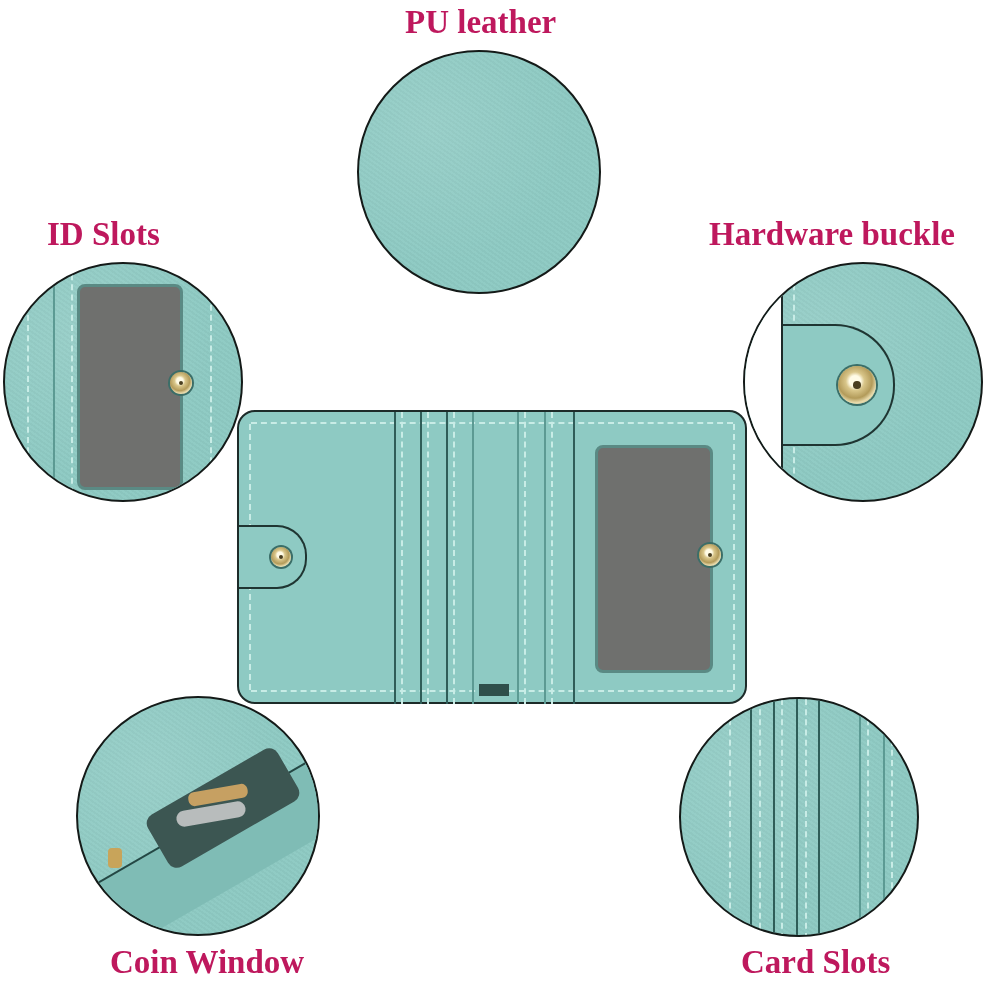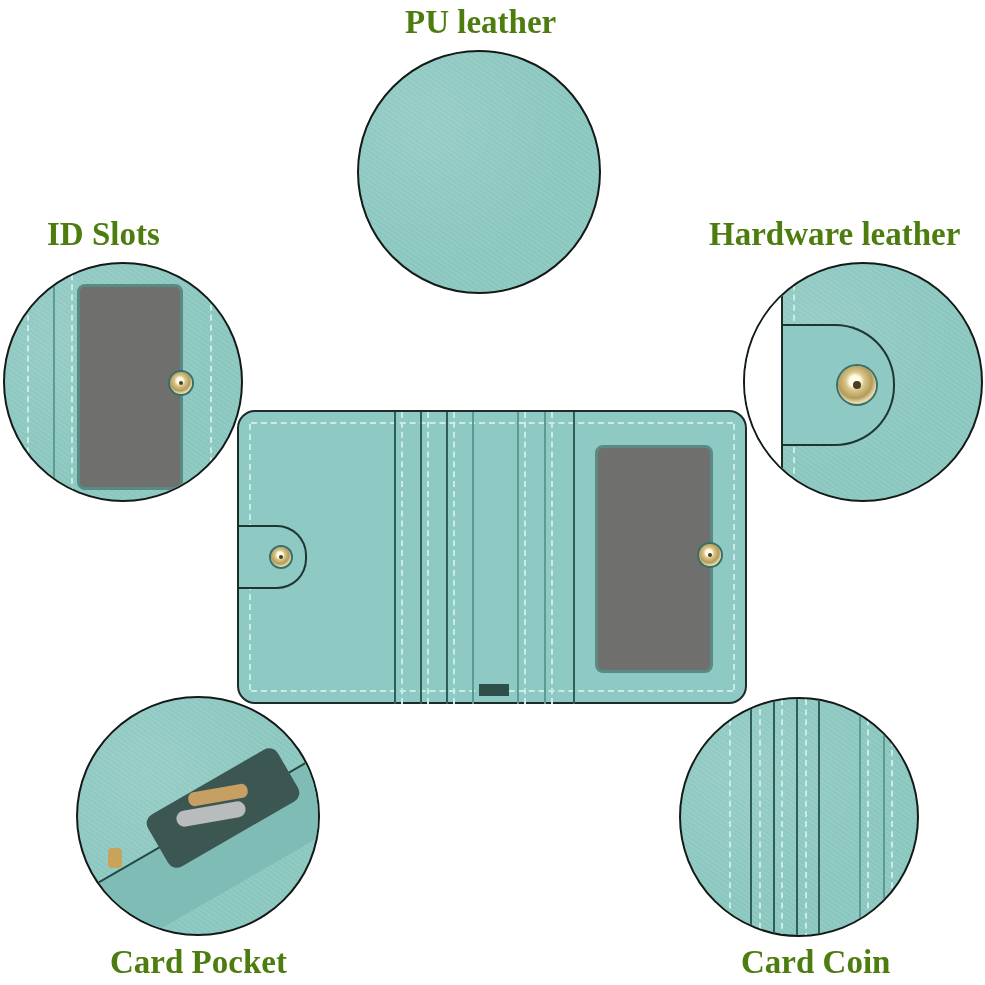--- a/index.html
+++ b/index.html
@@ -1,18 +1,18 @@
 <!DOCTYPE html>
 <html><head>
 <meta charset="utf-8">
 <style>
   html, body { margin:0; padding:0; background:#ffffff; }
   body { width:985px; height:985px; position:relative; overflow:hidden;
          font-family:"Liberation Serif","DejaVu Serif",serif; }
-  .label { position:absolute; font-weight:bold; color:#4d7c0f; font-size:33px;
+  .label { position:absolute; font-weight:bold; color:#be185d; font-size:33px;
            line-height:1; white-space:nowrap; }
   .circle { position:absolute; border-radius:50%; border:2px solid #141a18;
             overflow:hidden; box-sizing:border-box; background:#8ecac3; }
   .leather { background:
       radial-gradient(circle at 30% 30%, rgba(255,255,255,0.10), rgba(0,0,0,0) 60%),
       repeating-linear-gradient(35deg, rgba(0,0,0,0.025) 0 2px, rgba(255,255,255,0.02) 2px 4px),
       #8ecac3; }
   .stitch-v { position:absolute; width:0; border-left:2px dashed #c8ece6; }
   .stitch-h { position:absolute; height:0; border-top:2px dashed #c8ece6; }
   .slot-line { position:absolute; width:2px; background:#2f5d58; }
@@ -25,23 +25,23 @@
   .tab { position:absolute; background:#8ecac3; border:2px solid #1f3532; border-left:none; }
   
   .wallet { position:absolute; left:237px; top:410px; width:510px; height:294px;
             background:#8ecac3; border:2px solid #1d2b29; border-radius:18px; box-sizing:border-box; }
 </style>
 </head>
 <body>
 
 <div class="label" style="left:405px; top:6px;">PU leather</div>
 <div class="label" style="left:47px; top:218px;">ID Slots</div>
-<div class="label" style="left:709px; top:218px;">Hardware leather</div>
-<div class="label" style="left:110px; top:946px;">Card Pocket</div>
-<div class="label" style="left:741px; top:946px;">Card Coin</div>
+<div class="label" style="left:709px; top:218px;">Hardware buckle</div>
+<div class="label" style="left:110px; top:946px;">Coin Window</div>
+<div class="label" style="left:741px; top:946px;">Card Slots</div>
 
 <div class="circle leather" style="left:357px; top:50px; width:244px; height:244px;"></div>
 
 <div class="circle leather" style="left:3px; top:262px; width:240px; height:240px;">
   <div class="stitch-v" style="left:22px; top:0; height:240px;"></div>
   <div class="slot-line" style="left:48px; top:0; height:240px; background:#5c9a93;"></div>
   <div class="stitch-v" style="left:66px; top:0; height:240px;"></div>
   <div class="window" style="left:72px; top:20px; width:100px; height:200px;"></div>
   <div class="stitch-v" style="left:205px; top:0; height:240px;"></div>
   <div class="snap" style="left:165px; top:108px; width:22px; height:22px;"></div>

